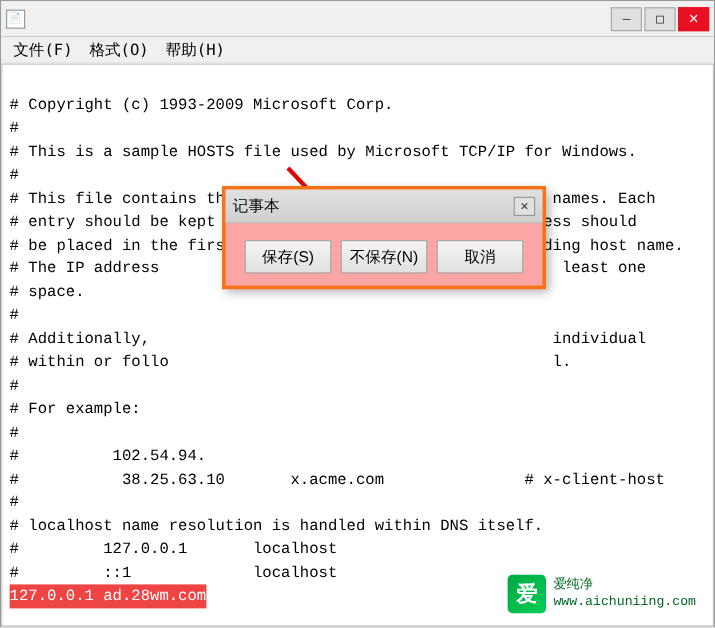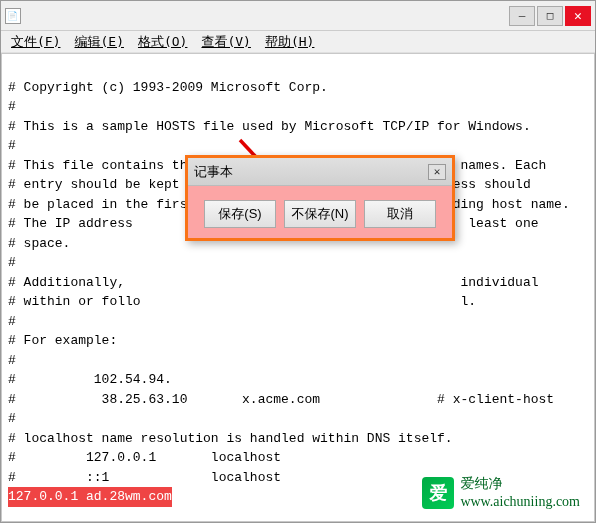--- a/index.html
+++ b/index.html
@@ -83,21 +83,20 @@
       align-items: center;
       padding: 0 4px;
       font-size: 13px;
       color: #000;
       gap: 2px;
       border-bottom: 1px solid #e0e0e0;
     }
     .menu-item {
       padding: 2px 6px;
       cursor: pointer;
-      text-decoration: underline;
     }
 
     
     .editor-area {
       flex: 1;
       background: #fff;
       border: 1px solid #c8c8c8;
       margin: 0;
       overflow: hidden;
       position: relative;
@@ -211,23 +210,23 @@
       background: linear-gradient(135deg, #00aa44, #00cc55);
       border-radius: 4px;
       display: flex;
       align-items: center;
       justify-content: center;
       color: #fff;
       font-size: 18px;
       font-weight: bold;
     }
     .watermark-text {
-      font-size: 14px;
+      font-size: 11px;
       color: #006622;
-      font-family: Liberation Serif, serif;
+      font-family: Liberation Mono, monospace;
       line-height: 1.3;
     }
 
     
     .red-arrow {
       position: absolute;
       top: 130px;
       left: 230px;
       z-index: 6;
       pointer-events: none;
@@ -244,23 +243,21 @@
     </div>
     <div class="title-bar-buttons">
       <div class="titlebar-btn">—</div>
       <div class="titlebar-btn">□</div>
       <div class="titlebar-btn close">✕</div>
     </div>
   </div>
 
   <div class="menu-bar">
     <span class="menu-item">文件(F)</span>
-    <span class="menu-item">编辑(E)</span>
     <span class="menu-item">格式(O)</span>
-    <span class="menu-item">查看(V)</span>
     <span class="menu-item">帮助(H)</span>
   </div>
 
   <div class="editor-area">
     <div class="editor-content">
 <span># Copyright (c) 1993-2009 Microsoft Corp.</span>
 <span>#</span>
 <span># This is a sample HOSTS file used by Microsoft TCP/IP for Windows.</span>
 <span>#</span>
 <span># This file contains the mappings of IP addresses to host names. Each</span>

